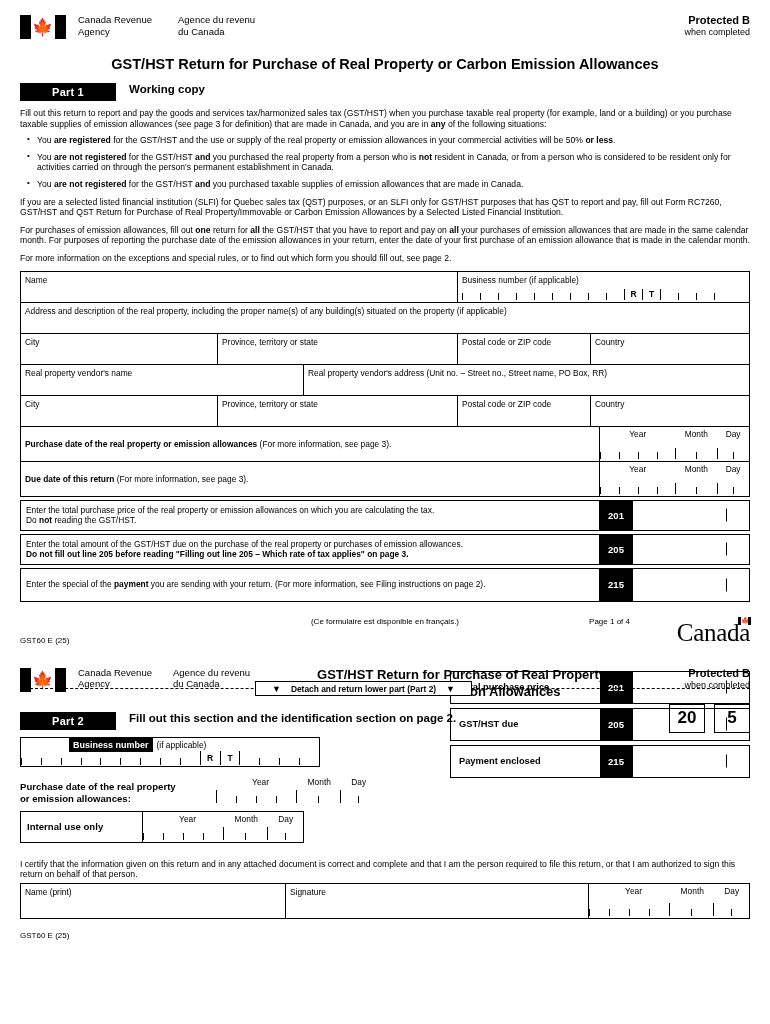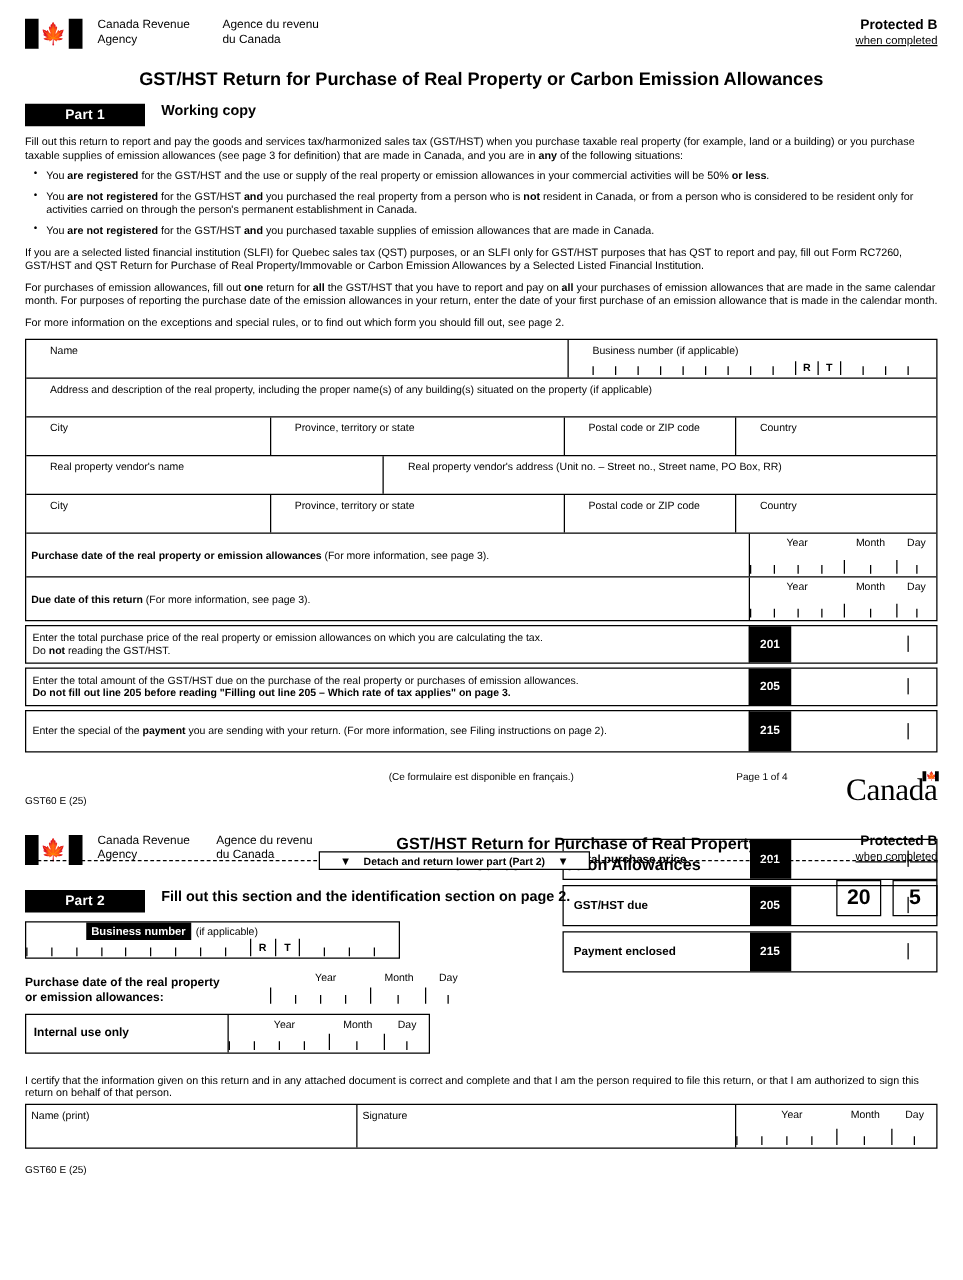--- a/index.html
+++ b/index.html
@@ -18,21 +18,21 @@
   .flag .bar{position:absolute;top:0;width:11px;height:24px;background:#000;}
   .flag .bl{left:0;} .flag .br{right:0;}
   .flag .mid{position:absolute;left:11px;top:0;width:24px;height:24px;background:#fff;}
   .flag .leaf{position:absolute;left:50%;top:50%;transform:translate(-50%,-50%);
               font-size:17px;line-height:17px;color:#000;}
   .cra{margin-left:12px;font-size:9.5px;line-height:11.5px;display:flex;}
   .cra .en{width:100px;}
   .cra .fr{width:110px;}
   .protected{margin-left:auto;text-align:right;}
   .protected .p1{font-size:11px;font-weight:bold;line-height:13px;}
-  .protected .p2{font-size:9px;line-height:11px;text-decoration:underline;}
+  .protected .p2{font-size:9px;line-height:11px;}
 
   .title{text-align:center;font-size:14.5px;font-weight:bold;margin-top:17px;}
 
   .partline{display:flex;align-items:flex-start;margin-top:11px;}
   .partbox{background:#000;color:#fff;font-size:11px;font-weight:bold;
            padding:3px 0;width:96px;text-align:center;letter-spacing:.2px;}
   .partlabel{font-size:11.5px;font-weight:bold;margin-left:13px;}
 
   p.body{font-size:8.6px;line-height:10.6px;margin:7px 0 0 0;text-align:left;}
   ul.bul{margin:6px 0 0 0;padding:0;list-style:none;}
@@ -41,21 +41,21 @@
   b{font-weight:bold;}
 
   
   .tbl{border:1px solid #000;margin-top:7px;}
   .row{display:flex;border-bottom:1px solid #000;}
   .row:last-child{border-bottom:none;}
   .cell{position:relative;border-right:1px solid #000;box-sizing:border-box;padding:3px 4px 0 4px;}
   .cell:last-child{border-right:none;}
   .cap{font-size:8.4px;line-height:10px;}
   .cap b{font-weight:bold;}
-  .h30{height:30px;margin-left:15px;} .h34{height:34px;}
+  .h30{height:30px;} .h34{height:34px;}
 
   
   .bnwrap{position:absolute;left:4px;right:4px;bottom:2px;height:11px;}
   .bn{display:flex;align-items:flex-end;height:11px;}
   .bn .t{border-left:1px solid #000;height:7px;}
   .bn .rt{border-left:1px solid #000;height:11px;display:flex;align-items:center;
           justify-content:center;font-size:8.5px;font-weight:bold;}
   .bn .endl{border-left:1px solid #000;height:11px;}
 
   
@@ -104,21 +104,21 @@
 
   .bnblock{border:1px solid #000;width:300px;box-sizing:border-box;margin-top:7px;}
   .bnhead{display:flex;align-items:center;height:14px;padding-left:48px;}
   .bnhead .blk{background:#000;color:#fff;font-size:9px;font-weight:bold;padding:2px 4px;}
   .bnhead .gr{font-size:8.4px;margin-left:4px;}
   .bnrow2{height:14px;position:relative;border-top:0;}
 
   .pdrow{display:flex;margin-top:8px;align-items:flex-end;}
   .pdlabel{font-size:9.6px;font-weight:bold;line-height:12px;width:196px;}
   .dbox2{width:160px;flex:none;position:relative;height:30px;}
-  .iuo{border:1px solid #000;display:flex;margin-top:6px;width:324px;box-sizing:border-box;gap:10px;}
+  .iuo{border:1px solid #000;display:flex;margin-top:6px;width:284px;box-sizing:border-box;gap:10px;}
   .iuo .l{flex:1;display:flex;align-items:center;padding-left:6px;font-size:9.6px;font-weight:bold;}
   .iuo .r{width:160px;flex:none;border-left:1px solid #000;position:relative;height:30px;}
 
   .p2right{position:absolute;right:0;top:96px;width:300px;}
   .p2crow{display:flex;border:1px solid #000;margin-bottom:4px;height:31px;}
   .p2crow .lbl{flex:1;display:flex;align-items:center;padding-left:8px;font-size:9.3px;font-weight:bold;}
   .p2crow .code{width:32px;flex:none;background:#000;color:#fff;display:flex;
                 align-items:center;justify-content:center;font-size:9.5px;font-weight:bold;}
   .p2crow .amt{width:116px;flex:none;border-left:1px solid #000;position:relative;}
   .p2crow .amt .cents{position:absolute;right:22px;top:50%;transform:translateY(-50%);

